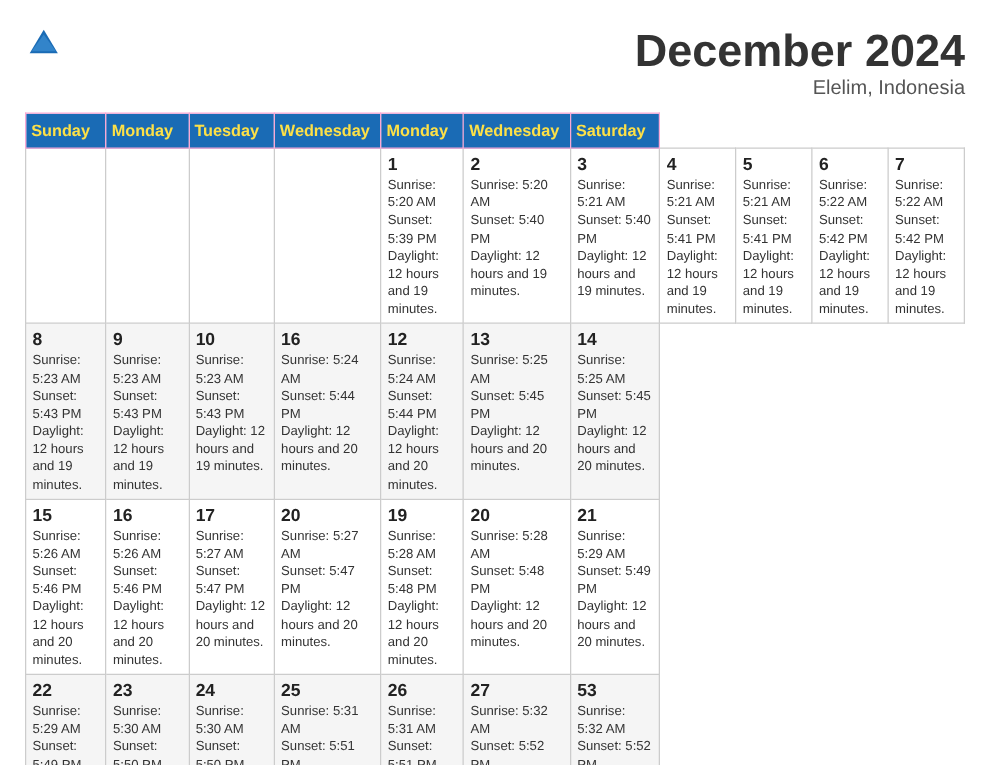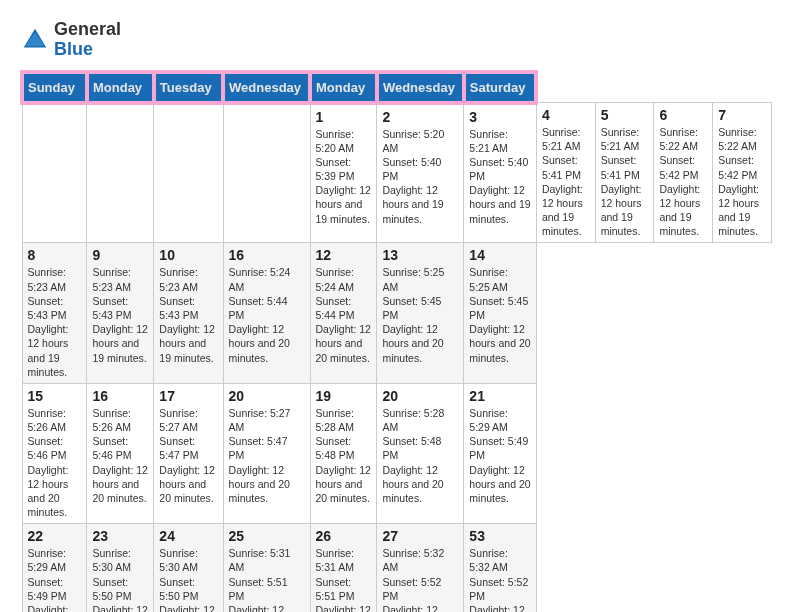--- a/index.html
+++ b/index.html
@@ -42,26 +42,26 @@
       font-size: 16px;
       color: #555;
     }
     .calendar {
       width: 100%;
       border-collapse: collapse;
       font-size: 11px;
     }
     .calendar th {
       background: #1a6bb5;
-      color: #e5e5e5;
+      color: #fde047;
       padding: 6px 4px;
       text-align: left;
       font-size: 13px;
       font-weight: bold;
-      border: 4px solid #f9a8d4;
+      border: 1px solid #f9a8d4;
     }
     .calendar td {
       border: 1px solid #ccc;
       vertical-align: top;
       padding: 4px 5px;
       width: 108px;
       min-height: 80px;
       background: #fff;
     }
     .calendar tr:nth-child(even) td {
@@ -85,24 +85,24 @@
   </style>
 </head>
 <body>
 
 <div class="header">
   <div class="logo">
     <svg class="logo-icon" viewBox="0 0 40 40">
       <polygon points="20,5 35,30 5,30" fill="#1a6bb5"></polygon>
       <polygon points="20,10 33,28 7,28" fill="#4a9ee0" opacity="0.5"></polygon>
     </svg>
-    <div class="logo-text">
-      <span style="font-size:18px;font-weight:bold;color:#333;">General</span>
-      <span style="font-size:18px;font-weight:bold;color:#1a6bb5;">Blue</span>
-    </div>
+  </div>
+  <div class="title-block">
+    <div class="month-title">December 2024</div>
+    <div class="location">Elelim, Indonesia</div>
   </div>
 </div>
 
 <table class="calendar">
   <thead>
     <tr>
       <th>Sunday</th>
       <th>Monday</th>
       <th>Tuesday</th>
       <th>Wednesday</th>

